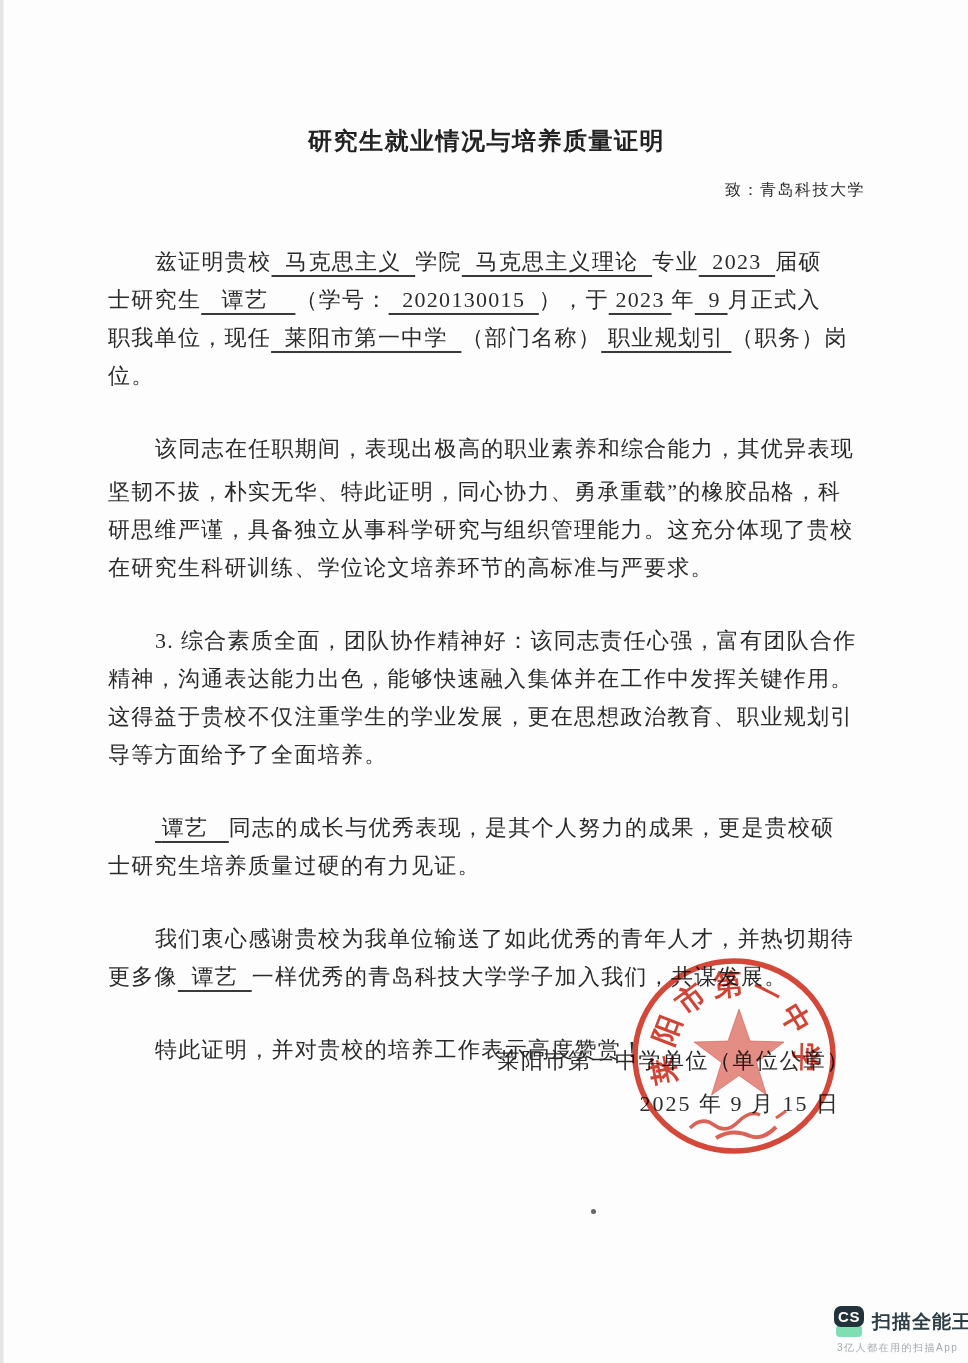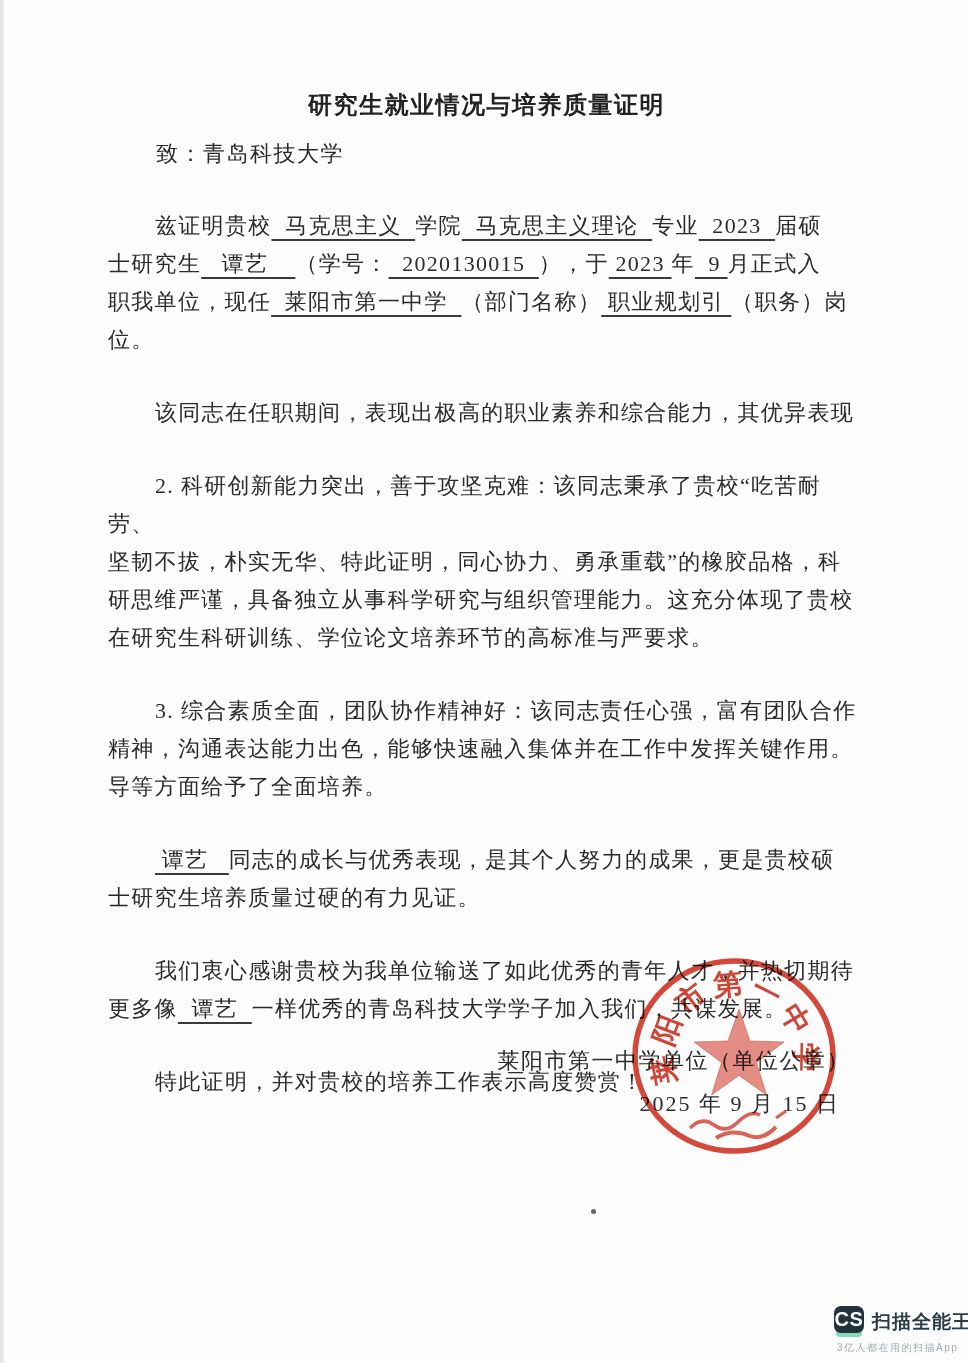--- a/index.html
+++ b/index.html
@@ -4,42 +4,42 @@
 <style>
   * { margin: 0; padding: 0; box-sizing: border-box; }
   html, body { width: 968px; height: 1363px; background: #ffffff; }
   body { font-family: "Liberation Serif", "DejaVu Serif", serif; color: #2b2b2b; position: relative; overflow: hidden; }
 
   .page { position: absolute; inset: 0; background: #fdfdfd; }
   .scan-edge { position: absolute; left: 0; top: 0; width: 4px; height: 100%; background: #e5e5e5; border-right: 1px solid #efefef; }
   .scan-dot { position: absolute; left: 591px; top: 1209px; width: 5px; height: 5px; border-radius: 50%; background: #4a4a4a; opacity: .85; }
 
   .content { position: absolute; left: 108px; top: 86px; width: 757px; }
-  .doc-title { text-align: center; font-size: 24px; font-weight: 700; letter-spacing: 1.5px; line-height: 38px; color: #222; }
-  .recipient { margin: 12px 0 8px 48px; font-size: 22px; line-height: 36px; letter-spacing: 1.5px; }
+  .doc-title { text-align: center; font-size: 24px; font-weight: 700; letter-spacing: 1.5px; line-height: 38px; color: #222; margin-top: 36px; }
+  .recipient { margin: 12px 0 8px 48px; font-size: 16px; line-height: 36px; letter-spacing: 1.5px; text-align: right; }
 
   .para { margin-bottom: 5px; }
   .line { white-space: pre-wrap; font-size: 22px; line-height: 38px; letter-spacing: 1.3px; }
   .line.indent { text-indent: 47px; margin-top: 35px; }
   .fill { text-decoration: underline; text-underline-offset: 6px; text-decoration-thickness: 1.5px; text-decoration-color: #3a3a3a; }
 
   .sign-block { position: absolute; top: 1042px; right: 118px; text-align: right; }
   .sign-line { font-size: 22px; line-height: 38px; letter-spacing: 1.5px; }
   .date-line { font-size: 22px; line-height: 38px; letter-spacing: 2px; margin-top: 5px; padding-right: 10px; }
 
   .seal-wrap { position: absolute; left: 626px; top: 954px; width: 216px; height: 206px; mix-blend-mode: multiply; opacity: .93; pointer-events: none; }
   .seal-wrap svg { width: 100%; height: 100%; }
 
   .watermark { position: absolute; left: 834px; top: 1306px; }
   .wm-row { display: flex; align-items: center; }
   .wm-logo { position: relative; width: 30px; height: 31px; flex: 0 0 auto; }
   .wm-logo .paper { position: absolute; left: 2px; bottom: 0; width: 26px; height: 12px; border-radius: 4px; background: #7edfb2; }
-  .wm-logo .card { position: absolute; left: 0; top: 0; width: 30px; height: 27px; border-radius: 7px; background: #22333c;
+  .wm-logo .card { position: absolute; left: 0; top: 0; width: 30px; height: 21px; border-radius: 7px; background: #22333c;
                    display: flex; align-items: center; justify-content: center;
-                   color: #fff; font-family: "Liberation Sans", sans-serif; font-weight: 700; font-size: 20px; letter-spacing: .5px; }
+                   color: #fff; font-family: "Liberation Sans", sans-serif; font-weight: 700; font-size: 15px; letter-spacing: .5px; }
   .wm-brand { font-family: "Liberation Sans", sans-serif; font-weight: 700; font-size: 19px; color: #2e3d45; margin-left: 8px; letter-spacing: 1px; white-space: nowrap; }
   .wm-tagline { font-family: "Liberation Sans", sans-serif; font-size: 10px; color: #a2a9ad; letter-spacing: 1.5px; margin-top: 4px; margin-left: 3px; white-space: nowrap; }
 </style>
 </head>
 <body>
 
 <div class="page">
   <div class="scan-edge"></div>
 
   <div class="content">
@@ -48,28 +48,28 @@
     <div id="document-body">
         <div class="para">
           <div class="line indent"><span class="seg">兹证明贵校</span><span class="fill">  马克思主义  </span><span class="seg">学院</span><span class="fill">  马克思主义理论  </span><span class="seg">专业</span><span class="fill">  2023  </span><span class="seg">届硕</span></div>
           <div class="line"><span class="seg">士研究生</span><span class="fill">   谭艺    </span><span class="seg">（学号：</span><span class="fill">  2020130015  </span><span class="seg">），于</span><span class="fill"> 2023 </span><span class="seg">年</span><span class="fill">  9 </span><span class="seg">月正式入</span></div>
           <div class="line"><span class="seg">职我单位，现任</span><span class="fill">  莱阳市第一中学  </span><span class="seg">（部门名称）</span><span class="fill"> 职业规划引 </span><span class="seg">（职务）岗位。</span></div>
         </div>
         <div class="para">
           <div class="line indent"><span class="seg">该同志在任职期间，表现出极高的职业素养和综合能力，其优异表现</span></div>
         </div>
         <div class="para">
-          <div class="line indent"><span class="seg">2. 科研创新能力突出，善于攻坚克难：该同志秉承了贵校“吃苦耐劳、</span></div>
           <div class="line"><span class="seg">坚韧不拔，朴实无华、特此证明，同心协力、勇承重载”的橡胶品格，科</span></div>
           <div class="line"><span class="seg">研思维严谨，具备独立从事科学研究与组织管理能力。这充分体现了贵校</span></div>
           <div class="line"><span class="seg">在研究生科研训练、学位论文培养环节的高标准与严要求。</span></div>
         </div>
         <div class="para">
           <div class="line indent"><span class="seg">3. 综合素质全面，团队协作精神好：该同志责任心强，富有团队合作</span></div>
           <div class="line"><span class="seg">精神，沟通表达能力出色，能够快速融入集体并在工作中发挥关键作用。</span></div>
+          <div class="line"><span class="seg">这得益于贵校不仅注重学生的学业发展，更在思想政治教育、职业规划引</span></div>
           <div class="line"><span class="seg">导等方面给予了全面培养。</span></div>
         </div>
         <div class="para">
           <div class="line indent"><span class="fill"> 谭艺   </span><span class="seg">同志的成长与优秀表现，是其个人努力的成果，更是贵校硕</span></div>
           <div class="line"><span class="seg">士研究生培养质量过硬的有力见证。</span></div>
         </div>
         <div class="para">
           <div class="line indent"><span class="seg">我们衷心感谢贵校为我单位输送了如此优秀的青年人才，并热切期待</span></div>
           <div class="line"><span class="seg">更多像</span><span class="fill">  谭艺  </span><span class="seg">一样优秀的青岛科技大学学子加入我们，共谋发展。</span></div>
         </div>

